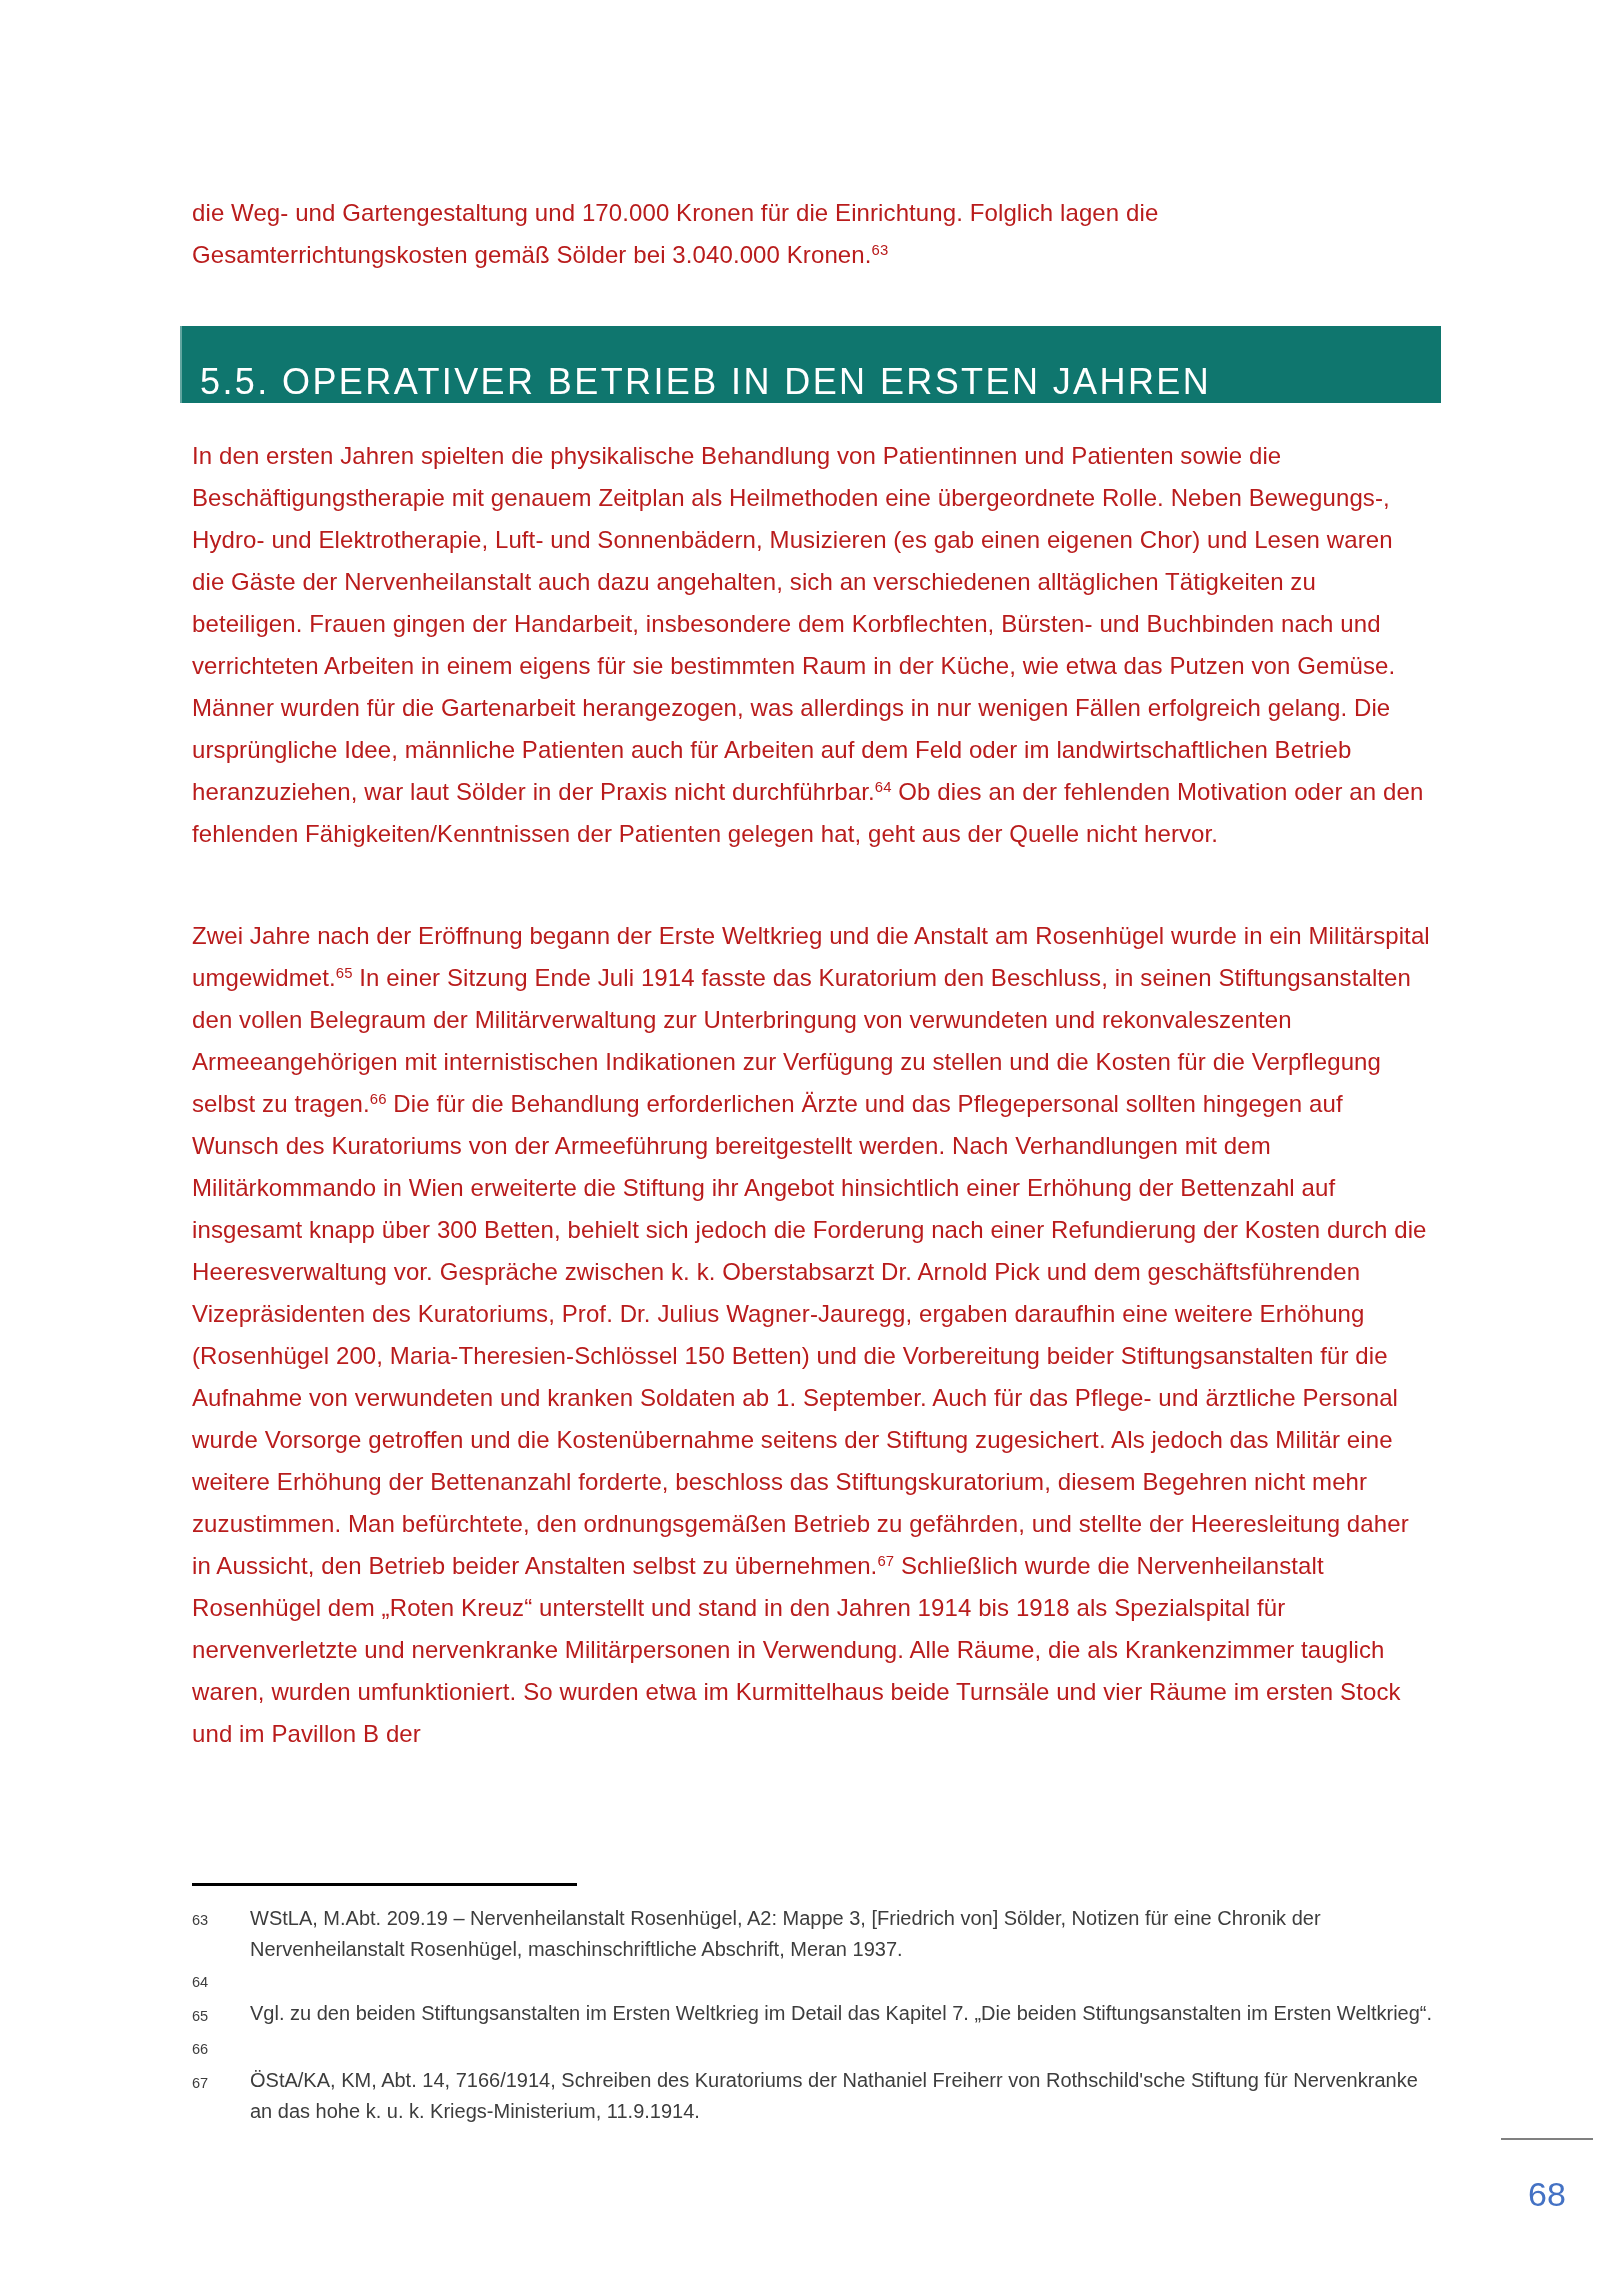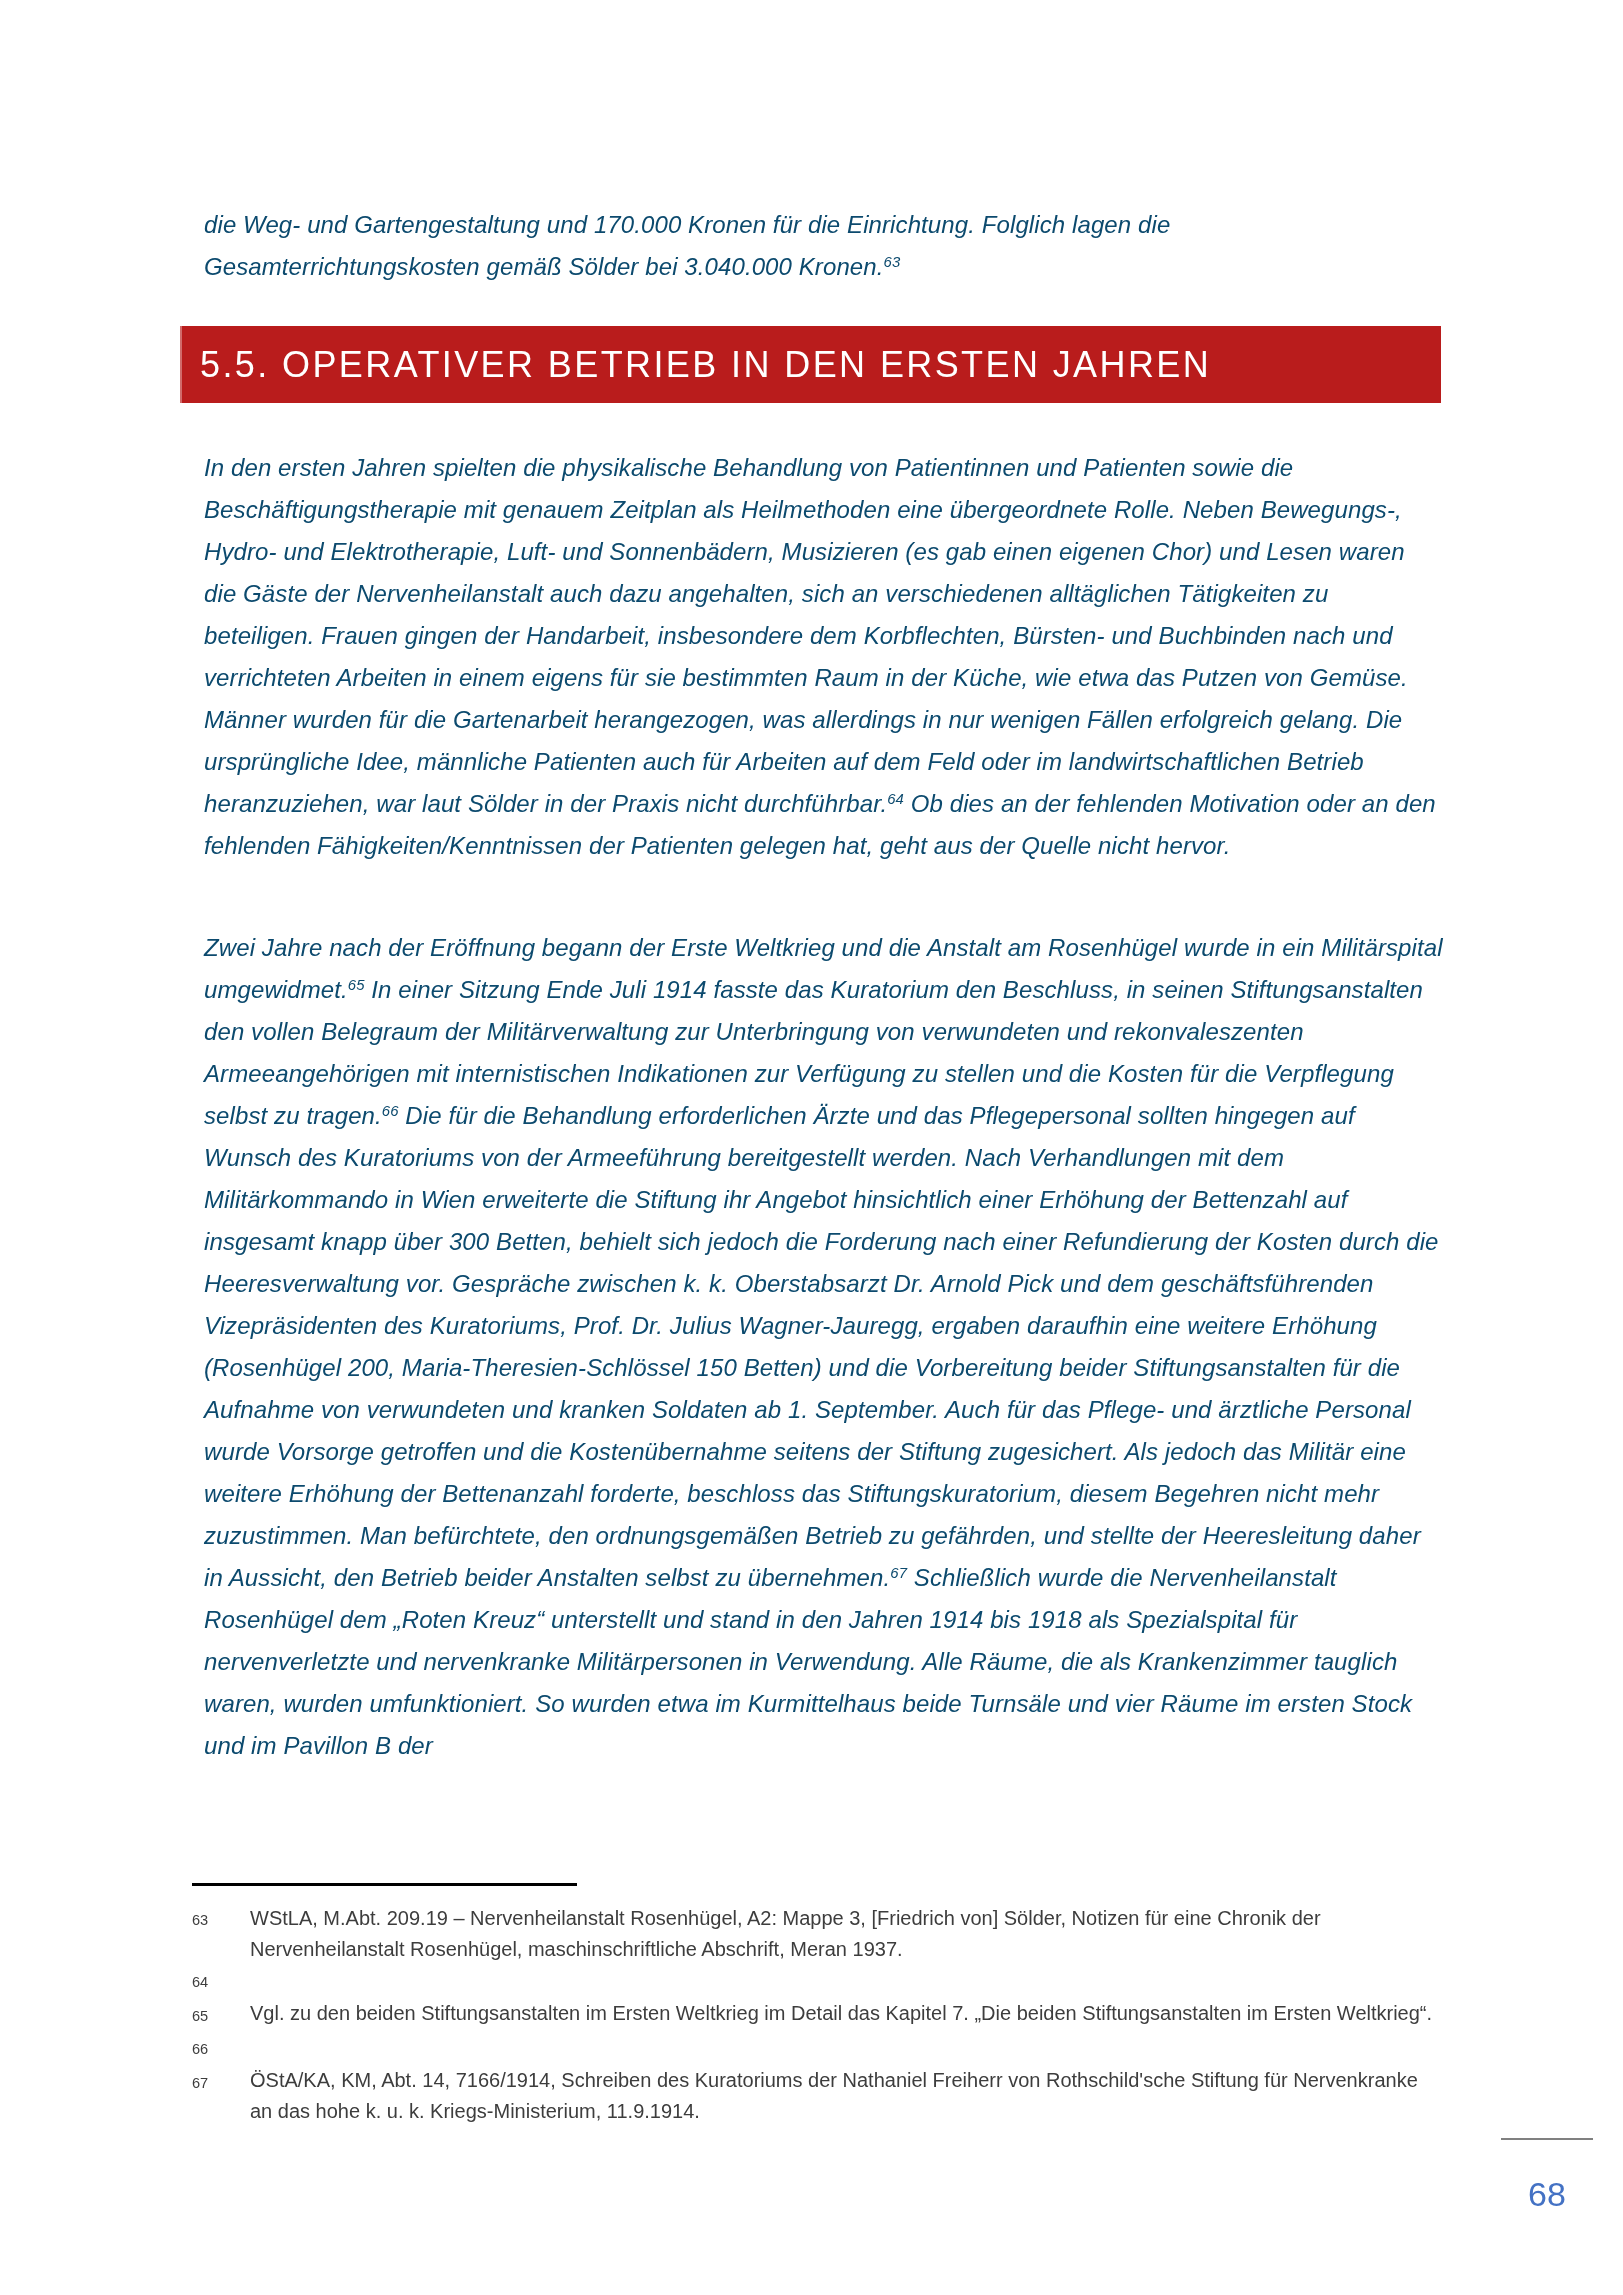--- a/index.html
+++ b/index.html
@@ -8,27 +8,26 @@
     width: 1623px;
     height: 2295px;
     background: #ffffff;
     font-family: "Liberation Sans", sans-serif;
     overflow: hidden;
   }
   .body-text {
     position: absolute;
     left: 192px;
     width: 1239px;
-    margin: 12px;
+    margin: 0;
     font-size: 24px;
     line-height: 42px;
-    color: #0c4a6e;
+    color: #b91c1c;
     text-align: left;
     letter-spacing: 0.1px;
-    font-style: italic;
   }
   .body-text sup {
     font-size: 0.62em;
     vertical-align: baseline;
     position: relative;
     top: -0.55em;
     line-height: 0;
   }
   .heading-bar {
     position: absolute;
@@ -95,21 +94,21 @@
     line-height: 36px;
   }
 </style>
 </head>
 <body>
 
 <div class="page">
 
   <p class="body-text" style="top:192px">die Weg- und Gartengestaltung und 170.000 Kronen für die Einrichtung. Folglich lagen die Gesamterrichtungskosten gemäß Sölder bei 3.040.000 Kronen.<sup>63</sup></p>
 
-  <div class="heading-bar" style="background-color: #b91c1c;">
+  <div class="heading-bar" style="background-color: #0f766e; align-items: flex-end;">
     <span class="heading-text" style="color: rgb(255, 255, 255);">5.5. OPERATIVER BETRIEB IN DEN ERSTEN JAHREN</span>
   </div>
 
   <p class="body-text" style="top:435px">In den ersten Jahren spielten die physikalische Behandlung von Patientinnen und Patienten sowie die Beschäftigungstherapie mit genauem Zeitplan als Heilmethoden eine übergeordnete Rolle. Neben Bewegungs-, Hydro- und Elektrotherapie, Luft- und Sonnenbädern, Musizieren (es gab einen eigenen Chor) und Lesen waren die Gäste der Nervenheilanstalt auch dazu angehalten, sich an verschiedenen alltäglichen Tätigkeiten zu beteiligen. Frauen gingen der Handarbeit, insbesondere dem Korbflechten, Bürsten- und Buchbinden nach und verrichteten Arbeiten in einem eigens für sie bestimmten Raum in der Küche, wie etwa das Putzen von Gemüse. Männer wurden für die Gartenarbeit herangezogen, was allerdings in nur wenigen Fällen erfolgreich gelang. Die ursprüngliche Idee, männliche Patienten auch für Arbeiten auf dem Feld oder im landwirtschaftlichen Betrieb heranzuziehen, war laut Sölder in der Praxis nicht durchführbar.<sup>64</sup> Ob dies an der fehlenden Motivation oder an den fehlenden Fähigkeiten/Kenntnissen der Patienten gelegen hat, geht aus der Quelle nicht hervor.</p>
 
   <p class="body-text" style="top:915px">Zwei Jahre nach der Eröffnung begann der Erste Weltkrieg und die Anstalt am Rosenhügel wurde in ein Militärspital umgewidmet.<sup>65</sup> In einer Sitzung Ende Juli 1914 fasste das Kuratorium den Beschluss, in seinen Stiftungsanstalten den vollen Belegraum der Militärverwaltung zur Unterbringung von verwundeten und rekonvaleszenten Armeeangehörigen mit internistischen Indikationen zur Verfügung zu stellen und die Kosten für die Verpflegung selbst zu tragen.<sup>66</sup> Die für die Behandlung erforderlichen Ärzte und das Pflegepersonal sollten hingegen auf Wunsch des Kuratoriums von der Armeeführung bereitgestellt werden. Nach Verhandlungen mit dem Militärkommando in Wien erweiterte die Stiftung ihr Angebot hinsichtlich einer Erhöhung der Bettenzahl auf insgesamt knapp über 300 Betten, behielt sich jedoch die Forderung nach einer Refundierung der Kosten durch die Heeresverwaltung vor. Gespräche zwischen k. k. Oberstabsarzt Dr. Arnold Pick und dem geschäftsführenden Vizepräsidenten des Kuratoriums, Prof. Dr. Julius Wagner-Jauregg, ergaben daraufhin eine weitere Erhöhung (Rosenhügel 200, Maria-Theresien-Schlössel 150 Betten) und die Vorbereitung beider Stiftungsanstalten für die Aufnahme von verwundeten und kranken Soldaten ab 1. September. Auch für das Pflege- und ärztliche Personal wurde Vorsorge getroffen und die Kostenübernahme seitens der Stiftung zugesichert. Als jedoch das Militär eine weitere Erhöhung der Bettenanzahl forderte, beschloss das Stiftungskuratorium, diesem Begehren nicht mehr zuzustimmen. Man befürchtete, den ordnungsgemäßen Betrieb zu gefährden, und stellte der Heeresleitung daher in Aussicht, den Betrieb beider Anstalten selbst zu übernehmen.<sup>67</sup> Schließlich wurde die Nervenheilanstalt Rosenhügel dem „Roten Kreuz“ unterstellt und stand in den Jahren 1914 bis 1918 als Spezialspital für nervenverletzte und nervenkranke Militärpersonen in Verwendung. Alle Räume, die als Krankenzimmer tauglich waren, wurden umfunktioniert. So wurden etwa im Kurmittelhaus beide Turnsäle und vier Räume im ersten Stock und im Pavillon B der</p>
 
   <div class="fn-sep" style="background-color: rgb(0, 0, 0);"></div>
 
   <div class="footnotes">

